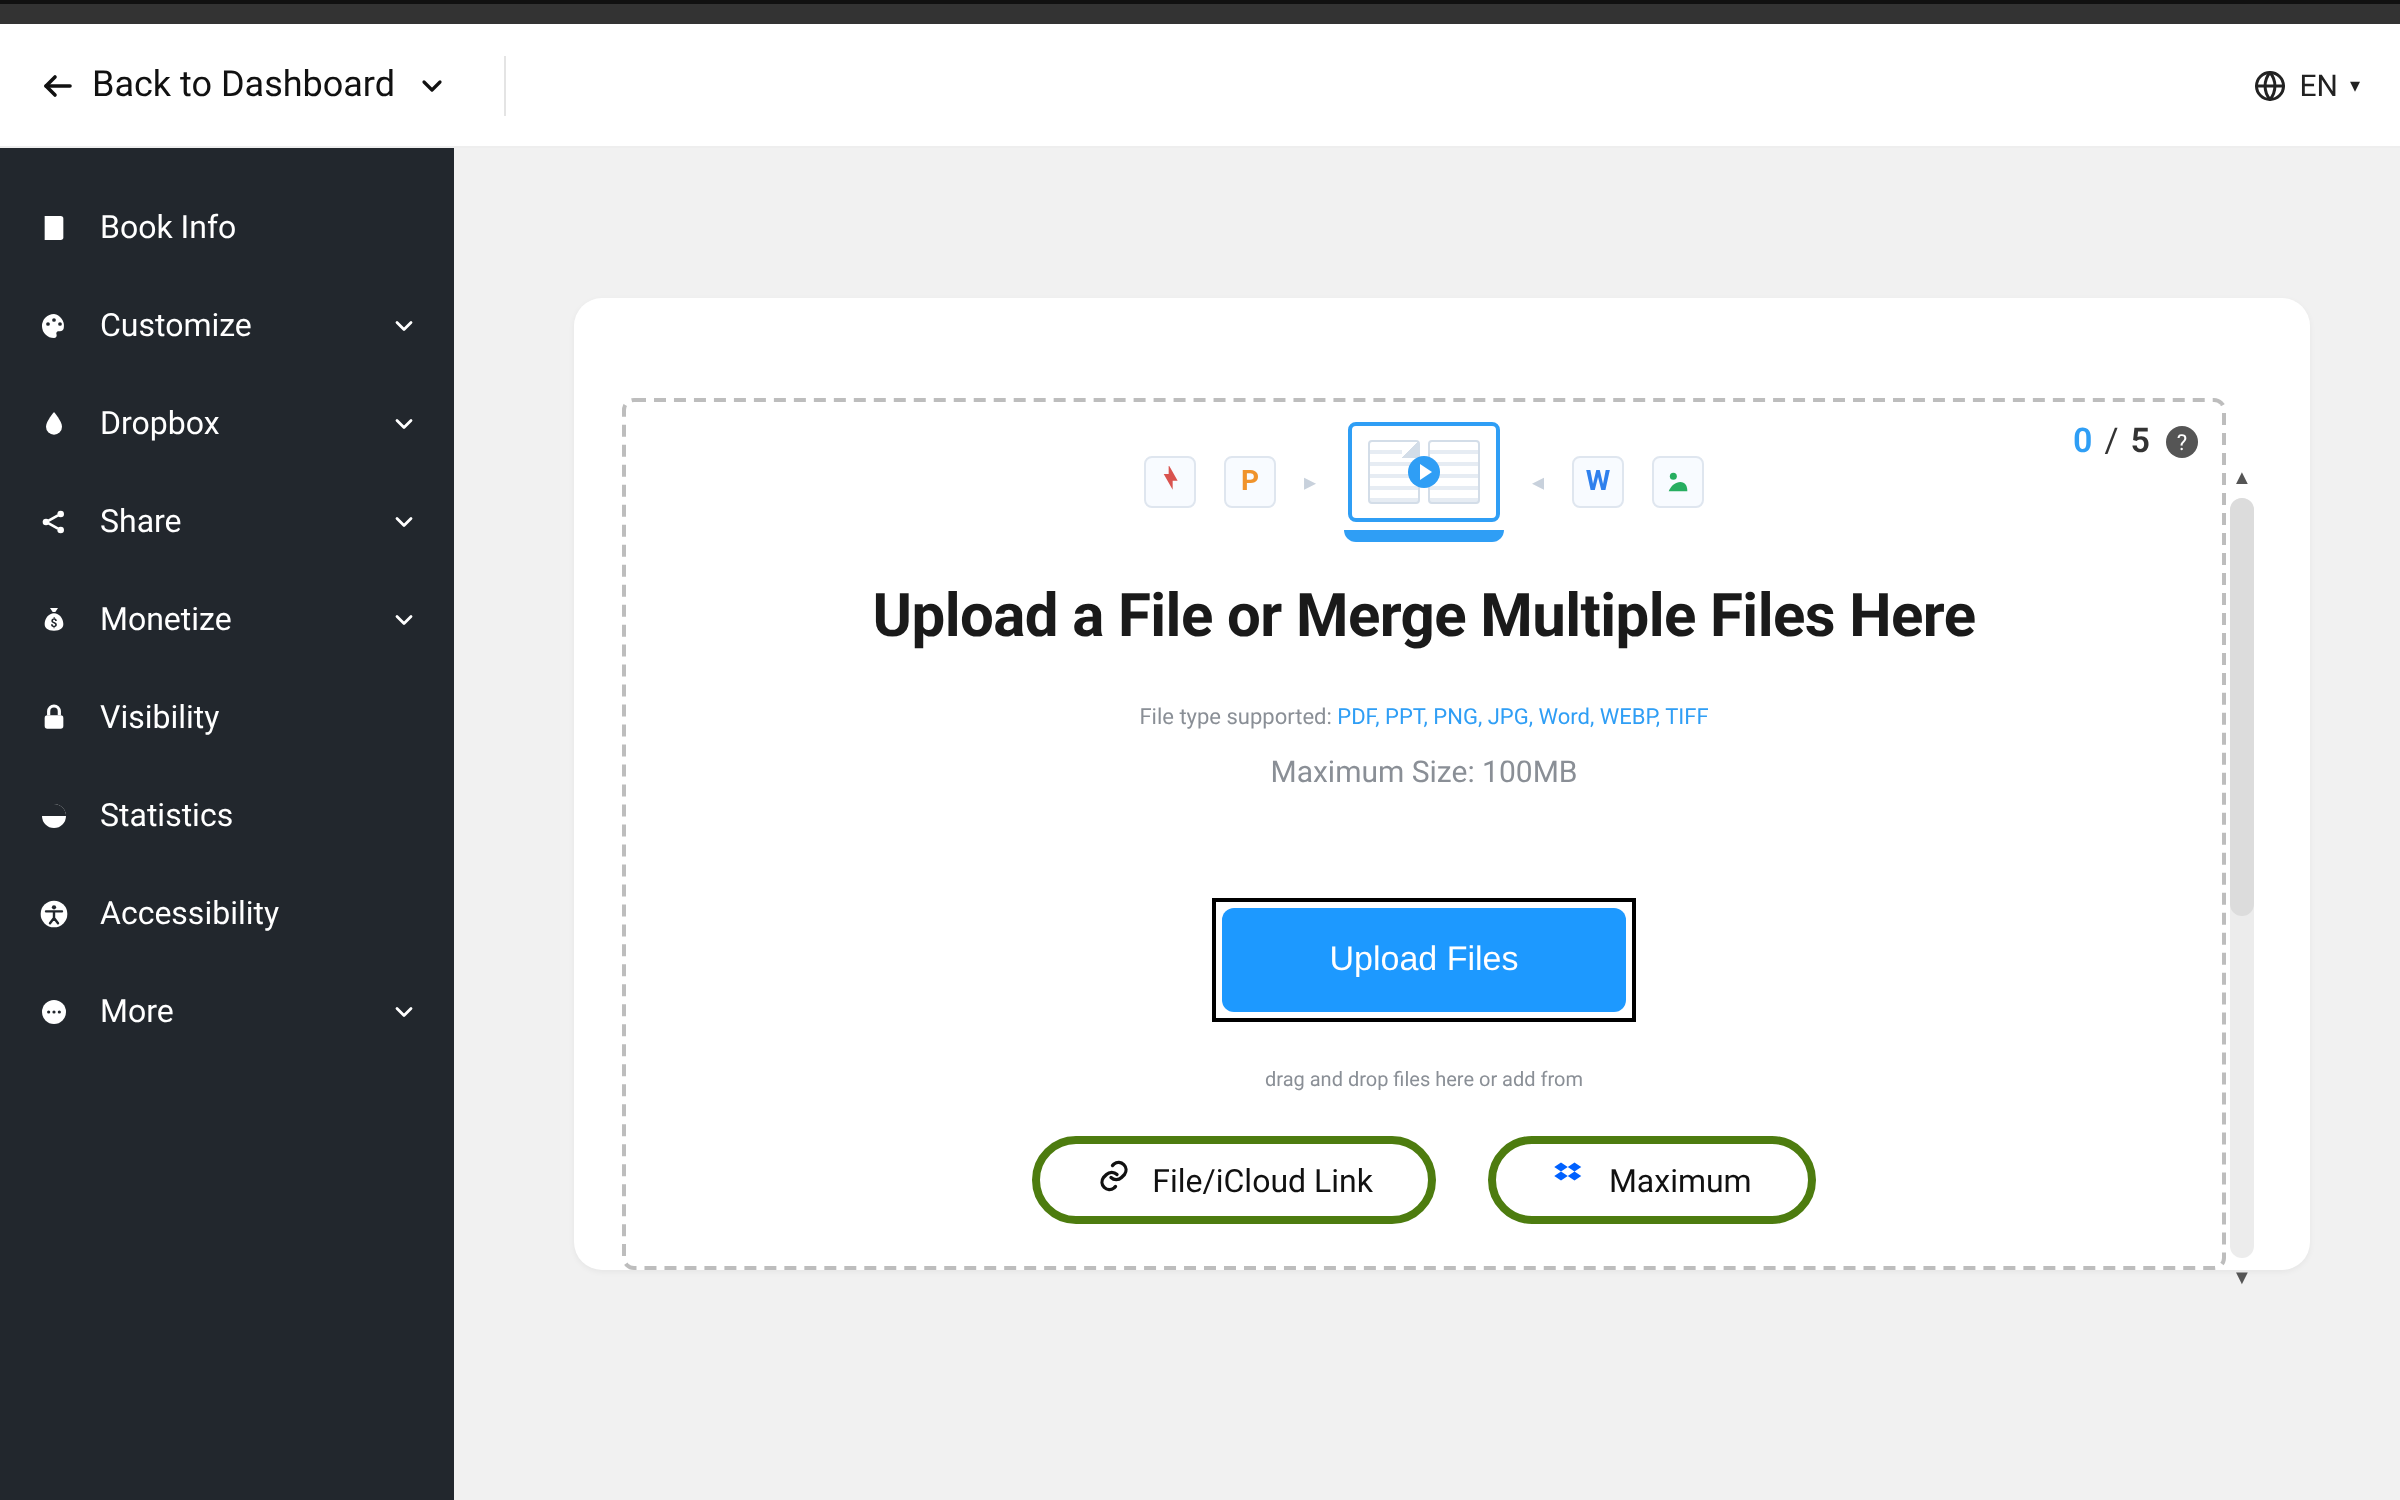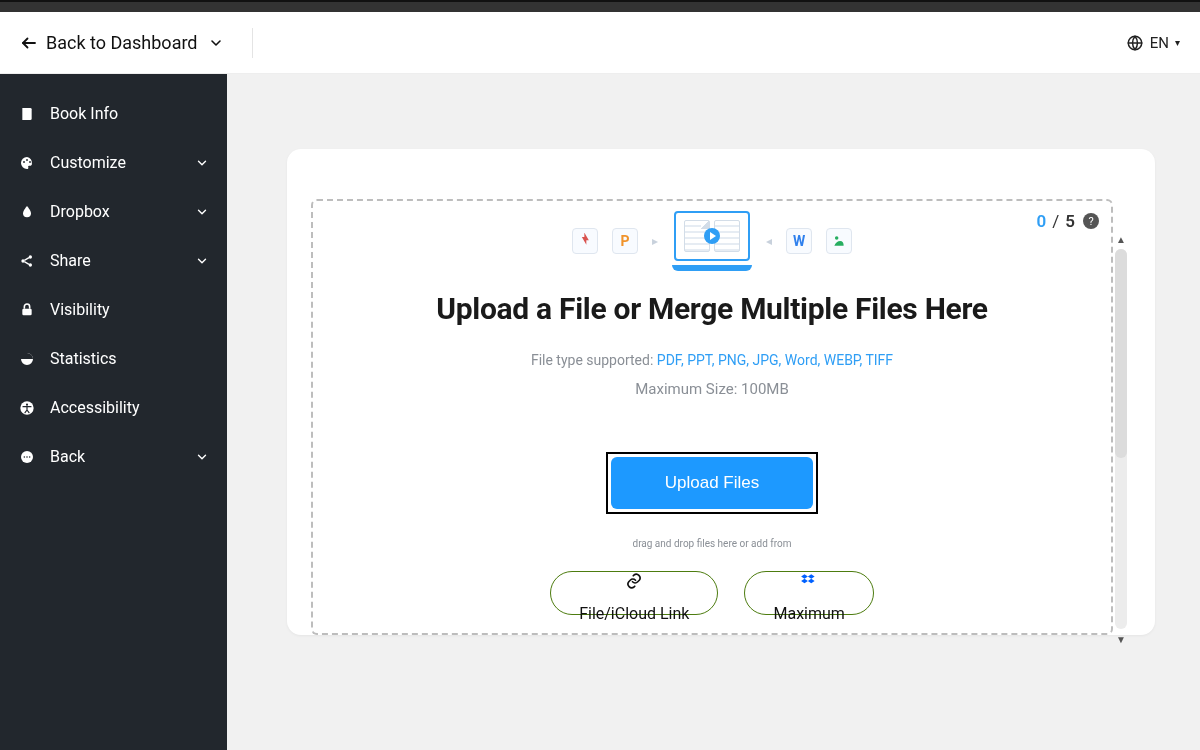--- a/index.html
+++ b/index.html
@@ -65,31 +65,31 @@
     .laptop { position:relative; width:80px; height:60px; }
     .laptop .screen { position:absolute; left:2px; top:0; width:76px; height:50px; border:2px solid #2f9ef5; border-radius:4px; background:#fff; display:flex; align-items:center; justify-content:center; gap:4px; padding:6px; }
     .laptop .screen .page { width:26px; height:32px; border:1px solid #d3dde8; border-radius:2px; background:repeating-linear-gradient(#fff,#fff 4px,#e6ecf3 4px,#e6ecf3 6px); }
     .laptop .screen .page.fold { position:relative; }
     .laptop .screen .page.fold::after { content:""; position:absolute; top:0; right:0; width:8px; height:8px; background:linear-gradient(135deg,#fff 50%,#d3dde8 50%); }
     .laptop .screen .play { position:absolute; left:50%; top:50%; transform:translate(-50%,-50%); width:16px; height:16px; border-radius:50%; background:#2f9ef5; display:flex; align-items:center; justify-content:center; }
     .laptop .screen .play::after { content:""; border-left:6px solid #fff; border-top:4px solid transparent; border-bottom:4px solid transparent; margin-left:2px; }
     .laptop .base { position:absolute; left:0; bottom:0; width:80px; height:6px; background:#2f9ef5; border-radius:0 0 6px 6px; }
 
     .uz-title { margin-top:20px; font-size: 30px; font-weight:700; letter-spacing:-0.3px; color:#1a1a1a; text-align:center; }
-    .uz-sub1 { margin-top:26px; font-size:14px; color:#8a8f96; text-align:left; }
+    .uz-sub1 { margin-top:26px; font-size:11px; color:#8a8f96; text-align:left; }
     .uz-sub1 .types { color:#2f9ef5; }
     .uz-sub2 { margin-top:12px; font-size:15px; color:#8a8f96; text-align:center; }
 
     .upload-frame { margin-top:54px; border:2px solid #000; border-radius:0; padding:3px; }
     .upload-btn { background:#1d99ff; color:#fff; border:none; border-radius:6px; padding:16px 54px; font-size:17px; cursor:pointer; }
 
     .dragdrop { margin-top:24px; color:#8a8f96; font-size:10px; text-align:center; }
 
     .source-row { margin-top:22px; display:flex; gap:26px; }
-    .src-btn { border:1px solid #4d7c0f; border-radius:22px; height:44px; padding:0 28px; display:flex; align-items:center; gap:10px; cursor:pointer; background:#fff; font-size:16px; color:#111;flex-direction:column; }
+    .src-btn { border:4px solid #4d7c0f; border-radius:22px; height:44px; padding:0 28px; display:flex; align-items:center; gap:10px; cursor:pointer; background:#fff; font-size:16px; color:#111; }
 
     
     .counter { position:absolute; top:10px; right:12px; display:flex; align-items:center; gap:6px; font-size:17px; }
     .counter .cur { color:#2f9ef5; font-weight:600; }
     .counter .sep { color:#333; }
     .counter .max { color:#333; font-weight:600; }
     .counter .q { width:16px; height:16px; border-radius:50%; background:#555; color:#fff; font-size:11px; display:flex; align-items:center; justify-content:center; margin-left:2px; cursor:pointer; }
 
     
     .scrollbar { position:absolute; right:4px; top:50px; width:12px; bottom:6px; }
@@ -201,20 +201,36 @@
         </span>
         <span class="sb-label">Share</span>
       </div>
       <span class="sb-chev">
         <svg width="14" height="14" viewBox="0 0 24 24" fill="none" stroke="#fff" stroke-width="2.4" stroke-linecap="round" stroke-linejoin="round">
             <polyline points="6 9 12 15 18 9"></polyline>
           </svg>
       </span>
     </div>
 
+    <div class="sb-item">
+      <div class="sb-left">
+        <span class="sb-icon">
+          <svg width="16" height="16" viewBox="0 0 24 24" fill="#fff">
+              <path d="M9 3h6l-2 3h-2zM12 7c4 0 7 4 7 8 0 3-2 5-7 5s-7-2-7-5c0-4 3-8 7-8z"></path>
+              <text x="12" y="17" text-anchor="middle" font-size="9" fill="#22272d" font-weight="700">$</text>
+            </svg>
+        </span>
+        <span class="sb-label">Monetize</span>
+      </div>
+      <span class="sb-chev">
+        <svg width="14" height="14" viewBox="0 0 24 24" fill="none" stroke="#fff" stroke-width="2.4" stroke-linecap="round" stroke-linejoin="round">
+            <polyline points="6 9 12 15 18 9"></polyline>
+          </svg>
+      </span>
+    </div>
 
     <div class="sb-item">
       <div class="sb-left">
         <span class="sb-icon">
           <svg width="16" height="16" viewBox="0 0 24 24" fill="#fff">
               <rect x="5" y="10" width="14" height="10" rx="2"></rect>
               <path d="M8 10V7a4 4 0 0 1 8 0v3" fill="none" stroke="#fff" stroke-width="2.4"></path>
             </svg>
         </span>
         <span class="sb-label">Visibility</span>
@@ -249,21 +265,21 @@
     <div class="sb-item">
       <div class="sb-left">
         <span class="sb-icon">
           <svg width="16" height="16" viewBox="0 0 24 24" fill="#fff">
               <circle cx="12" cy="12" r="9"></circle>
               <circle cx="8" cy="12" r="1.2" fill="#22272d"></circle>
               <circle cx="12" cy="12" r="1.2" fill="#22272d"></circle>
               <circle cx="16" cy="12" r="1.2" fill="#22272d"></circle>
             </svg>
         </span>
-        <span class="sb-label">Back</span>
+        <span class="sb-label">More</span>
       </div>
       <span class="sb-chev">
         <svg width="14" height="14" viewBox="0 0 24 24" fill="none" stroke="#fff" stroke-width="2.4" stroke-linecap="round" stroke-linejoin="round">
             <polyline points="6 9 12 15 18 9"></polyline>
           </svg>
       </span>
     </div>
 
   </div>
 

